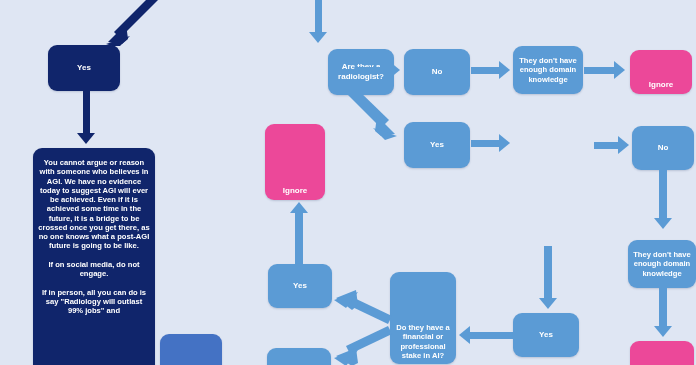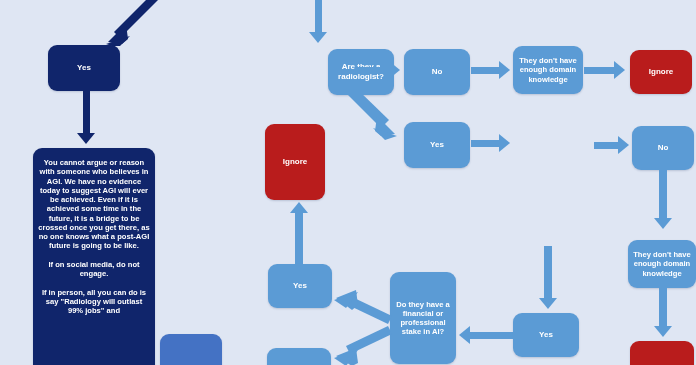--- a/index.html
+++ b/index.html
@@ -26,21 +26,21 @@
     border-radius: 9px;
     font-weight: bold;
     line-height: 1.22;
     padding: 4px 5px;
     overflow: hidden;
     box-shadow: 0 1px 2px rgba(20,40,90,0.18);
   }
   .node.navy   { background: #10256b; }
   .node.med    { background: #5b9bd5; }
   .node.royal  { background: #4472c4; }
-  .node.cyan   { background: #b91c1c; }
+  .node.cyan   { background: #ec4899; align-items: flex-end; }
   .node .txt {
     white-space: pre-line;
     width: 100%;
   }
   
   .arrow {
     position: absolute;
   }
   .shaft {
     position: absolute;
@@ -180,21 +180,21 @@
 
   <div class="node med" style="left:513px; top:313px; width:66px; height:44px; font-size:8px;">
     <span class="txt">Yes</span>
   </div>
 
   <div class="arrow" style="left:458px; top:327px; width:58px; height:20px;">
     <div class="shaft" style="left:12px; top:5px; width:44px; height:7px;"></div>
     <div class="head left" style="left:1px; top:-1px;"></div>
   </div>
 
-  <div class="node med" style="left:390px; top:272px; width:66px; height:92px; font-size:7.6px;">
+  <div class="node med" style="left:390px; top:272px; width:66px; height:92px; font-size:7.6px;align-items:flex-end;">
     <span class="txt">Do they have a financial or professional stake in AI?</span>
   </div>
 
   <div class="diag" style="left:328px; top:288px; width:64px; height:42px;">
     <svg width="64" height="42" viewBox="0 0 64 42">
       <path d="M60 36 L64 28 L22 8 L18 16 Z" fill="#5b9bd5"></path>
       <path d="M8 10 L28 2 L30 17 L24 22 Z" fill="#5b9bd5"></path>
       <path d="M6 12 L30 4 L18 20 Z" fill="#5b9bd5"></path>
     </svg>
   </div>

